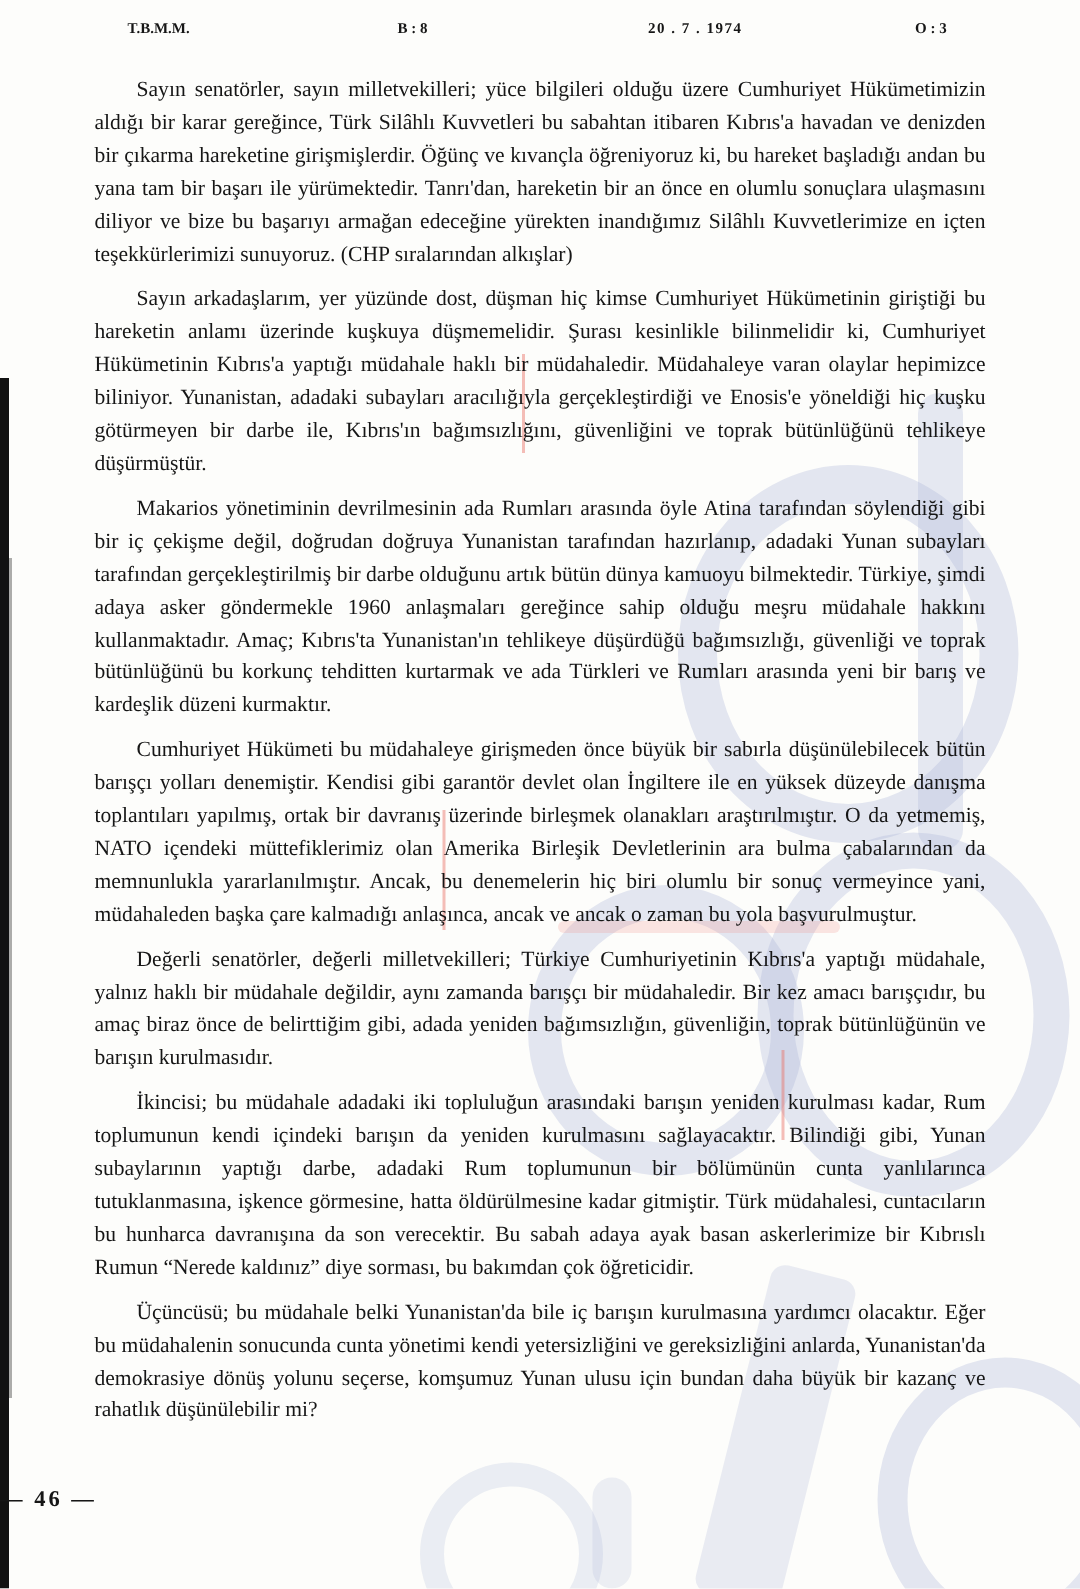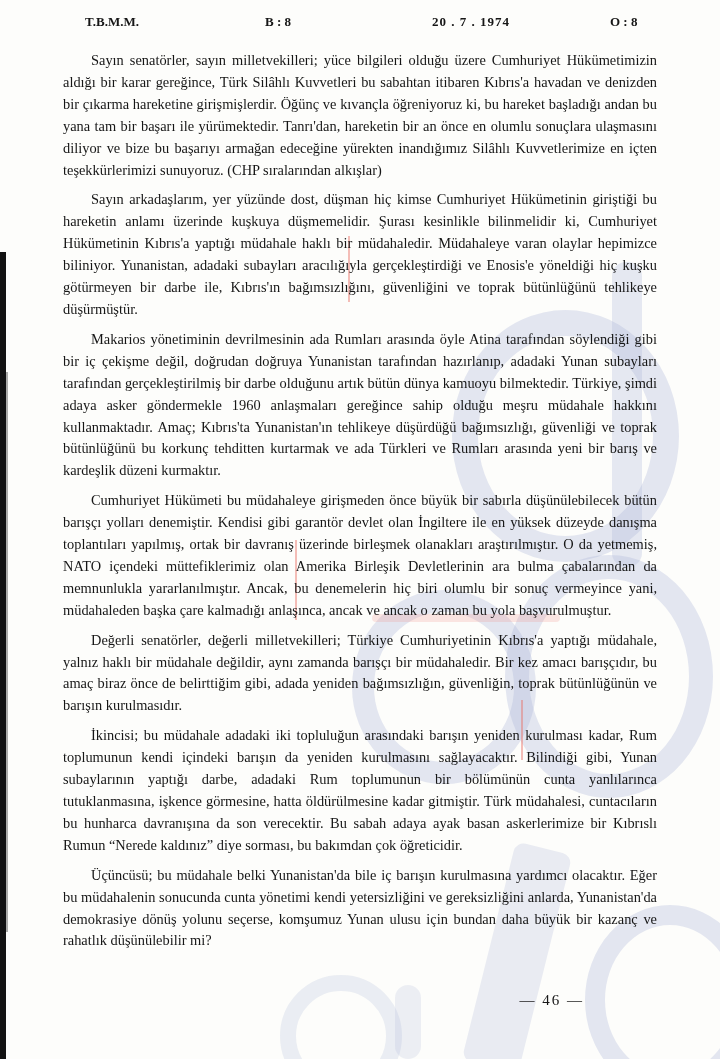--- a/index.html
+++ b/index.html
@@ -18,42 +18,42 @@
   .wm{position:absolute;border-radius:50%;border:26px solid rgba(170,180,214,.30);}
   .wm-bar{position:absolute;background:rgba(170,180,214,.28);border-radius:14px;}
   .wm-wedge{position:absolute;background:rgba(178,187,218,.26);border-radius:10px;transform:rotate(14deg);}
   .redline{position:absolute;width:2px;background:rgba(233,110,100,.45);}
   .redsmear{position:absolute;background:rgba(240,140,130,.22);border-radius:4px;}
   .scan-strip{position:absolute;left:0;top:252px;width:6px;height:807px;background:#121212;}
   .scan-strip:after{content:"";position:absolute;left:6px;top:120px;width:2px;height:560px;background:rgba(20,20,20,.35);}
 
   
   .header{position:absolute;top:14px;left:0;width:712px;height:24px;z-index:2;
-          font-weight:bold;font-size:13px;}
+          font-weight:bold;font-size:10px;}
   .header span{position:absolute;white-space:nowrap;}
   .h-org{left:85px;}
   .h-session{left:265px;}
   .h-date{left:432px;letter-spacing:1px;}
   .h-sitting{left:610px;}
 
   
   .content{
     position:absolute;left:63px;top:50px;width:594px;z-index:2;
     font-size:14.4px;line-height:21.9px;
     text-align:justify;
   }
   .content p{
     margin:0 0 8px 0;
     text-indent:28px;
   }
 
   
   .footer{
     position:absolute;left:0;top:992px;width:584px;z-index:2;
-    text-align:right;font-weight:normal;font-size:15px;letter-spacing:2px;
+    text-align:left;font-weight:bold;font-size:15px;letter-spacing:2px;
   }
 </style>
 </head>
 <body>
 
 <div class="page">
 
   <div class="artifacts">
     <div class="wm" style="left:452px;top:310px;width:175px;height:200px;"></div>
     <div class="wm-bar" style="left:612px;top:262px;width:30px;height:305px;"></div>
@@ -67,21 +67,21 @@
     <div class="redline" style="left:295px;top:540px;height:80px;"></div>
     <div class="redline" style="left:521px;top:700px;height:60px;"></div>
     <div class="redsmear" style="left:372px;top:614px;width:188px;height:8px;"></div>
     <div class="scan-strip"></div>
   </div>
 
   <div class="header">
     <span class="h-org">T.B.M.M.</span>
     <span class="h-session">B : 8</span>
     <span class="h-date">20 . 7 . 1974</span>
-    <span class="h-sitting">O : 8</span>
+    <span class="h-sitting">O : 3</span>
   </div>
 
   <div class="content">
 
       <p>Sayın senatörler, sayın milletvekilleri; yüce bilgileri olduğu üzere Cumhuriyet Hükümetimizin aldığı bir karar gereğince, Türk Silâhlı Kuvvetleri bu sabahtan itibaren Kıbrıs'a havadan ve denizden bir çıkarma hareketine girişmişlerdir. Öğünç ve kıvançla öğreniyoruz ki, bu hareket başladığı andan bu yana tam bir başarı ile yürümektedir. Tanrı'dan, hareketin bir an önce en olumlu sonuçlara ulaşmasını diliyor ve bize bu başarıyı armağan edeceğine yürekten inandığımız Silâhlı Kuvvetlerimize en içten teşekkürlerimizi sunuyoruz. (CHP sıralarından alkışlar)</p>
 
       <p>Sayın arkadaşlarım, yer yüzünde dost, düşman hiç kimse Cumhuriyet Hükümetinin giriştiği bu hareketin anlamı üzerinde kuşkuya düşmemelidir. Şurası kesinlikle bilinmelidir ki, Cumhuriyet Hükümetinin Kıbrıs'a yaptığı müdahale haklı bir müdahaledir. Müdahaleye varan olaylar hepimizce biliniyor. Yunanistan, adadaki subayları aracılığıyla gerçekleştirdiği ve Enosis'e yöneldiği hiç kuşku götürmeyen bir darbe ile, Kıbrıs'ın bağımsızlığını, güvenliğini ve toprak bütünlüğünü tehlikeye düşürmüştür.</p>
 
       <p>Makarios yönetiminin devrilmesinin ada Rumları arasında öyle Atina tarafından söylendiği gibi bir iç çekişme değil, doğrudan doğruya Yunanistan tarafından hazırlanıp, adadaki Yunan subayları tarafından gerçekleştirilmiş bir darbe olduğunu artık bütün dünya kamuoyu bilmektedir. Türkiye, şimdi adaya asker göndermekle 1960 anlaşmaları gereğince sahip olduğu meşru müdahale hakkını kullanmaktadır. Amaç; Kıbrıs'ta Yunanistan'ın tehlikeye düşürdüğü bağımsızlığı, güvenliği ve toprak bütünlüğünü bu korkunç tehditten kurtarmak ve ada Türkleri ve Rumları arasında yeni bir barış ve kardeşlik düzeni kurmaktır.</p>
 

